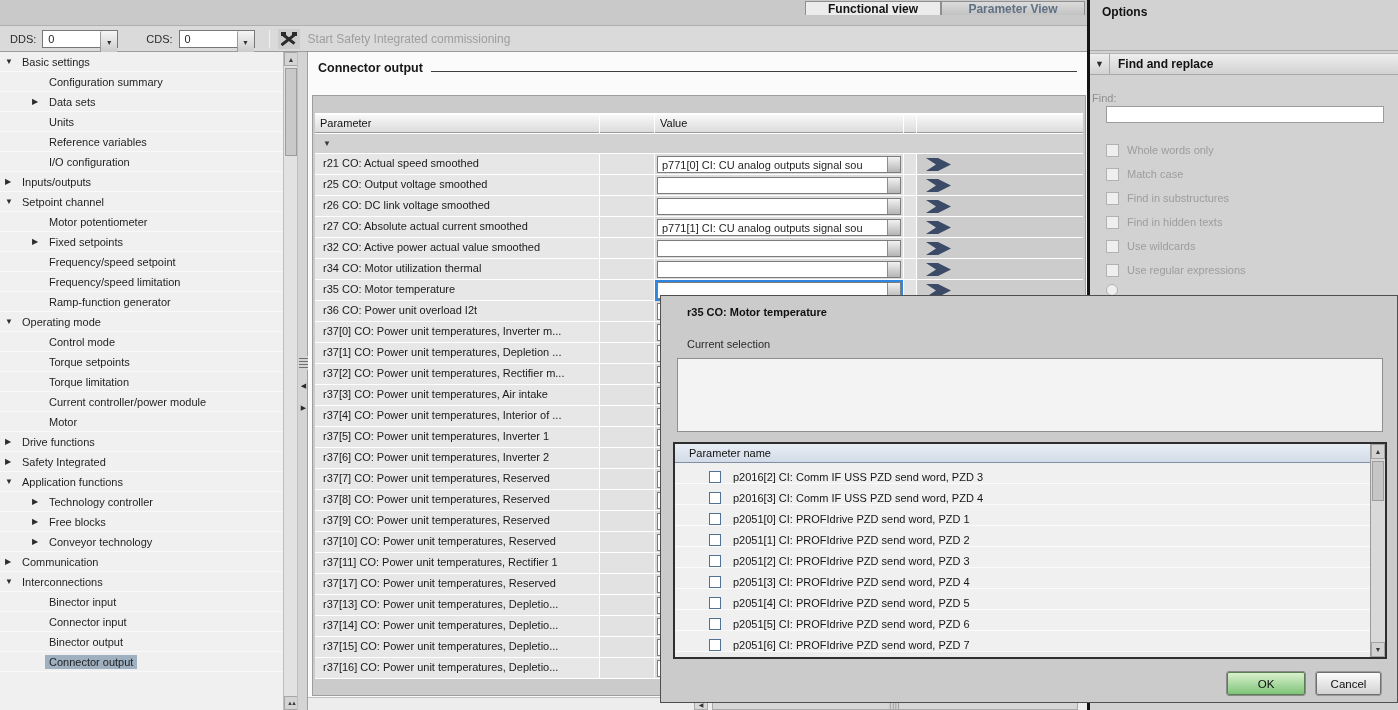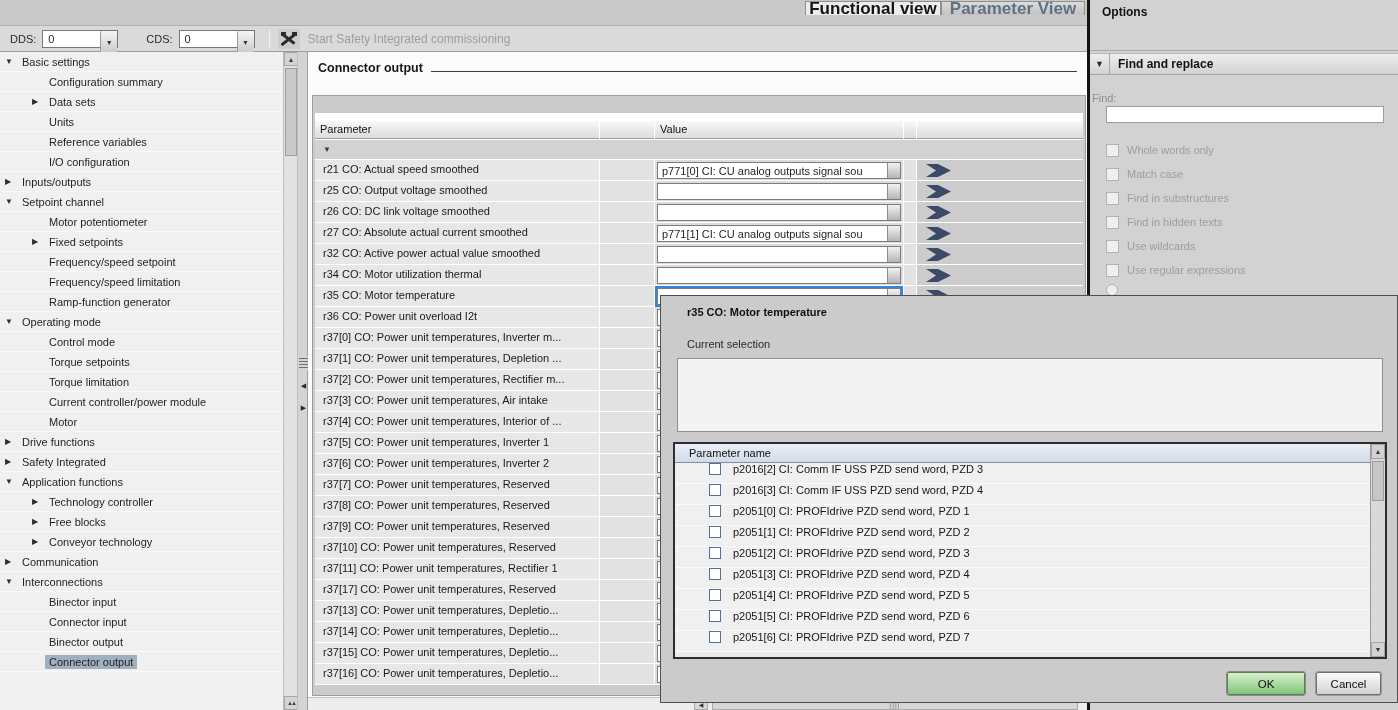--- a/index.html
+++ b/index.html
@@ -8,21 +8,21 @@
     background:#d2d2d2;
     font-family:"Liberation Sans","DejaVu Sans",sans-serif;
     font-size:11px;color:#1f1f1f;
   }
   *{box-sizing:border-box}
 
   
   .tabbar{position:absolute;left:0;top:0;width:1087px;height:26px;background:#c9c9c9;border-bottom:1px solid #b0b0b0}
   .tabs{position:absolute;left:805px;top:0;height:26px;display:flex}
   .tab{height:14px;margin-top:1px;display:flex;align-items:center;justify-content:center;
-       font-size:17px;font-weight:bold;width:136px;border:1px solid #8f8f8f;border-bottom:none;cursor:default}
+       font-size:12px;font-weight:bold;width:136px;border:1px solid #8f8f8f;border-bottom:none;cursor:default}
   .tab[data-active="true"]{background:#ececec;color:#141414}
   .tab[data-active="false"]{background:linear-gradient(#dcdcdc,#c2c2c2);color:#5f7183;width:144px}
 
   
   .toolbar{position:absolute;left:0;top:26px;width:1087px;height:26px;background:#dadada;
            border-bottom:1px solid #9c9c9c;display:flex;align-items:center}
   .tb-label{margin-left:10px;color:#2a2a2a}
   .selbox{display:flex;width:76px;height:18px;border:1px solid #777;background:#fff;margin-left:6px}
   .selbox .v{flex:1;padding:2px 0 0 5px}
   .selbox .btn{width:17px;background:linear-gradient(#f6f6f6,#c7c7c7);border-left:1px solid #9a9a9a;
@@ -58,21 +58,21 @@
   .grip{position:absolute;left:1px;top:304px;width:9px;height:14px;
         background:repeating-linear-gradient(#d4d4d4 0 2px,#6f6f6f 2px 3px);}
   .split .ar{position:absolute;left:0;width:11px;text-align:center;font-size:7px;color:#2a2a2a}
 
   
   .main{position:absolute;left:308px;top:52px;width:779px;height:658px;background:#fbfbfb}
   .title-row{display:flex;align-items:flex-end;padding:9px 10px 0 10px}
   .ptitle{font-size:12.5px;font-weight:bold;color:#161616;white-space:nowrap}
   .title-line{flex:1;border-bottom:1px solid #3f3f3f;margin:0 0 3px 8px}
   .tablebox{position:absolute;left:4px;top:43px;width:774px;height:601px;background:#cbcbcb;border:1px solid #9e9e9e}
-  .tgrid{position:absolute;left:2px;top:17px;width:768px;background:#fff;padding-top:8px}
+  .tgrid{position:absolute;left:2px;top:17px;width:768px;background:#fff;padding-top:2px}
   .hrow,.prow{display:flex;gap:1px;margin-bottom:1px}
   .hrow{height:18px}
   .hcell{background:linear-gradient(#f8f8f8,#dcdcdc);border-bottom:1px solid #9a9a9a;padding:2px 5px;color:#111}
   .frow{height:19px;background:#d2d2d2;margin-bottom:1px;display:flex;align-items:center}
   .frow .fv{font-size:8px;color:#3a3a3a;margin-left:8px}
   .prow{height:20px}
   .c1{width:284px}.c2{width:54px}.c3{width:248px}.c4{width:12px}.c5{flex:1}
   .pname{background:#e7e7e7;padding:3px 0 0 8px;white-space:nowrap;overflow:hidden;color:#1a1a1a}
   .sp{background:#e2e2e2}
   .valcell{background:#dcdcdc;display:flex;align-items:center;padding:0 2px}
@@ -110,21 +110,21 @@
 
   
   .dialog{position:absolute;left:660px;top:295px;width:738px;height:408px;background:#cbcbcb;
           border:1px solid #4f4f4f;z-index:10}
   .dlg-title{position:absolute;left:26px;top:10px;font-weight:bold;color:#101010}
   .dlg-cursel{position:absolute;left:26px;top:42px;color:#2a2a2a}
   .dlg-selbox{position:absolute;left:16px;top:62px;width:706px;height:74px;background:#f3f3f3;border:1px solid #8f8f8f}
   .dlg-list{position:absolute;left:12px;top:146px;width:714px;height:217px;border:2px solid #2e2e2e;background:#ececec;overflow:hidden}
   .dl-head{height:19px;background:linear-gradient(#e9eef6,#d2dbe7);border-bottom:1px solid #7f8fa5;
            padding:3px 0 0 14px;color:#101010}
-  .dl-row{height:21px;background:#f0f0f0;border-bottom:1px solid #fbfbfb;display:flex;align-items:flex-start}
+  .dl-row{height:21px;background:#f0f0f0;border-bottom:1px solid #fbfbfb;display:flex;align-items:flex-end}
   .dl-row .cb{width:12px;height:12px;background:#fff;border:1px solid #4f7296;margin:0 12px 0 34px;flex:0 0 12px}
   .dl-row .txt{white-space:nowrap;color:#161616}
   .dl-sb{position:absolute;right:0;top:0;width:15px;height:213px;background:#d9d9d9;border-left:1px solid #9a9a9a}
   .dl-sb .b{position:absolute;left:0;width:14px;height:15px;background:#d2d2d2;border:1px solid #a4a4a4;
             text-align:center;font-size:7px;color:#383838;line-height:13px}
   .dl-sb .bu{top:0}.dl-sb .bd{bottom:0}
   .dl-sb .th{position:absolute;left:1px;top:17px;width:12px;height:40px;background:#c6c6c6;border:1px solid #9d9d9d}
   .dlg-btns{position:absolute;right:16px;top:376px;display:flex;gap:11px}
   .btn{height:23px;border-radius:2px;display:flex;align-items:center;justify-content:center;font-size:11.5px;color:#0e0e0e}
   .btn-ok{width:78px;background:linear-gradient(#d9f0cd,#7fc479);border:1px solid #5d7d57;outline:1px solid #8a8a8a}

